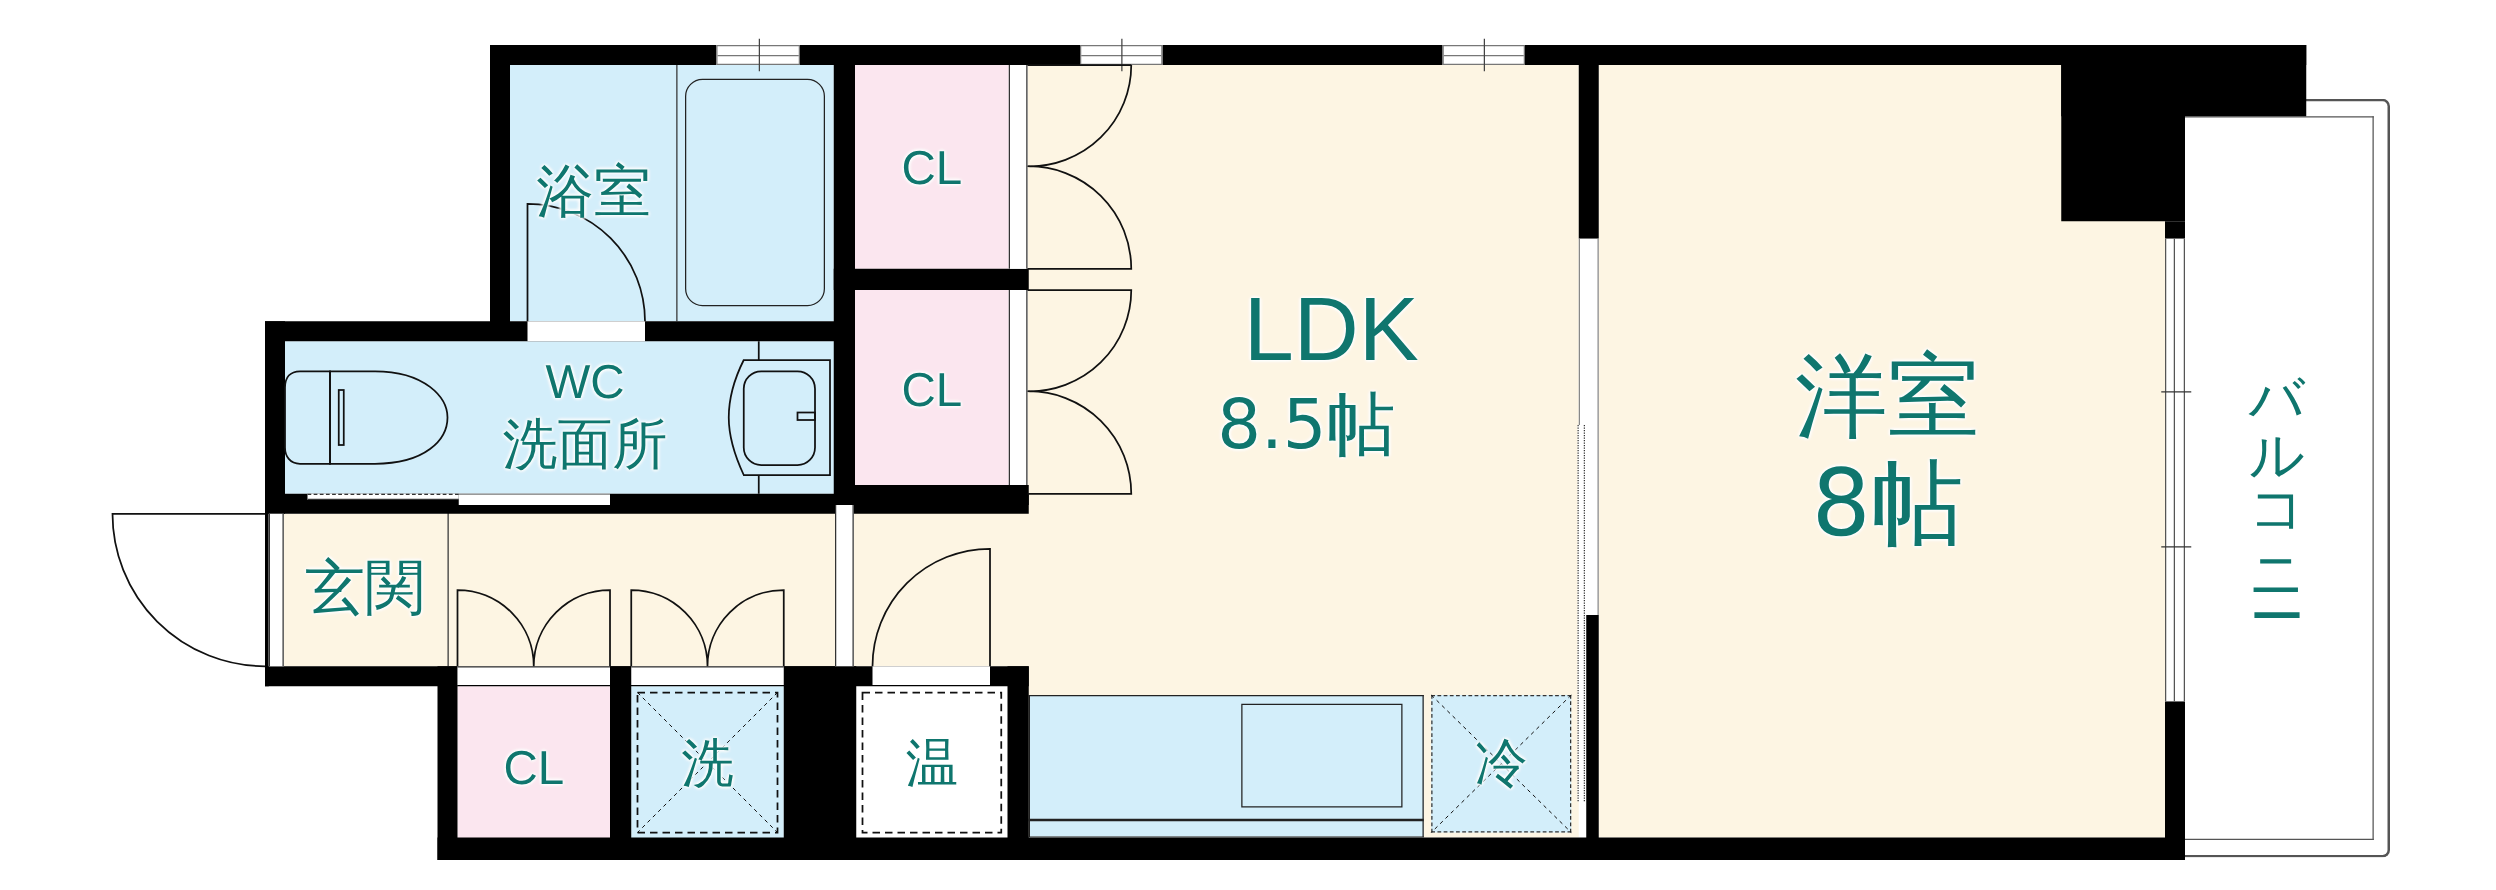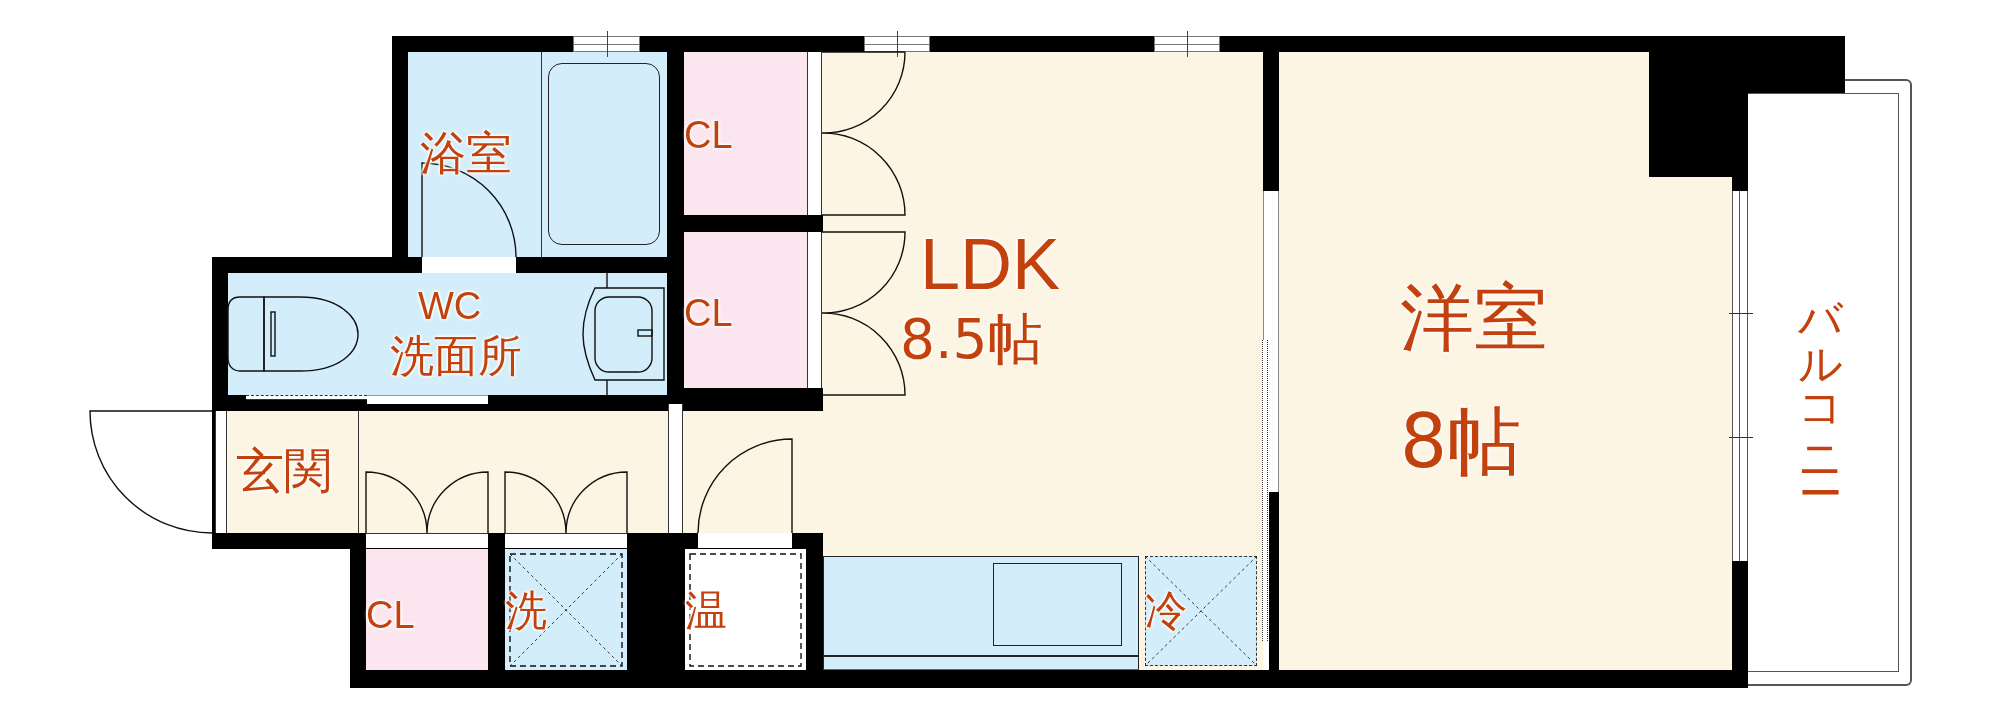--- a/index.html
+++ b/index.html
@@ -4,21 +4,21 @@
 <style>
   html, body { margin:0; padding:0; background:#ffffff; }
   body { width:1997px; height:712px; position:relative; overflow:hidden;
          font-family:"DejaVu Sans","Liberation Sans",sans-serif; }
   .abs { position:absolute; box-sizing:border-box; }
   .wall { background:#000; }
   .cream { background:#fdf5e3; }
   .blue { background:#d3eefa; }
   .pink { background:#fbe6ef; }
   .white { background:#ffffff; }
-  .label { position:absolute; color:#c2410c; text-align:left; line-height:1;
+  .label { position:absolute; color:#0f766e; text-align:center; line-height:1;
            white-space:nowrap;
            text-shadow: 0 0 3px #fff, 0 0 3px #fff, 0 0 3px #fff, 0 0 4px #fff; }
   .win { background:#fff; border:1px solid #777; }
   .win::before { content:""; position:absolute; left:0; right:0; top:50%; height:1px; background:#777; }
   .win::after { content:""; position:absolute; top:-6px; bottom:-6px; left:50%; width:1px; background:#444; }
   svg { position:absolute; left:0; top:0; overflow:visible; }
 </style>
 </head>
 <body>
 
@@ -153,14 +153,14 @@
 <div class="label" style="left:236px;top:446px;width:112px;font-size:48px;">玄関</div>
 <div class="label" style="left:684px;top:116px;width:123px;font-size:38px;font-family:'Liberation Sans',sans-serif;">CL</div>
 <div class="label" style="left:684px;top:294px;width:123px;font-size:38px;font-family:'Liberation Sans',sans-serif;">CL</div>
 <div class="label" style="left:366px;top:596px;width:122px;font-size:38px;font-family:'Liberation Sans',sans-serif;">CL</div>
 <div class="label" style="left:505px;top:590px;width:122px;font-size:42px;">洗</div>
 <div class="label" style="left:685px;top:590px;width:121px;font-size:42px;">温</div>
 <div class="label" style="left:1145px;top:590px;width:112px;font-size:42px;">冷</div>
 <div class="label" style="left:920px;top:228px;width:290px;font-size:72px;font-family:'Liberation Sans',sans-serif;">LDK</div>
 <div class="label" style="left:900px;top:312px;width:290px;font-size:55px;">8.5帖</div>
 <div class="label" style="left:1400px;top:280px;width:220px;font-size:74px;">洋室</div>
-<div class="label" style="left:1400px;top:366px;width:220px;font-size:74px;margin-top:38px;">8帖</div>
+<div class="label" style="left:1400px;top:366px;width:220px;font-size:74px;">8帖</div>
 <div class="label" style="left:1796px;top:270px;width:50px;font-size:44px;writing-mode:vertical-rl;line-height:50px;">バルコニー</div>
 
 </body></html>

